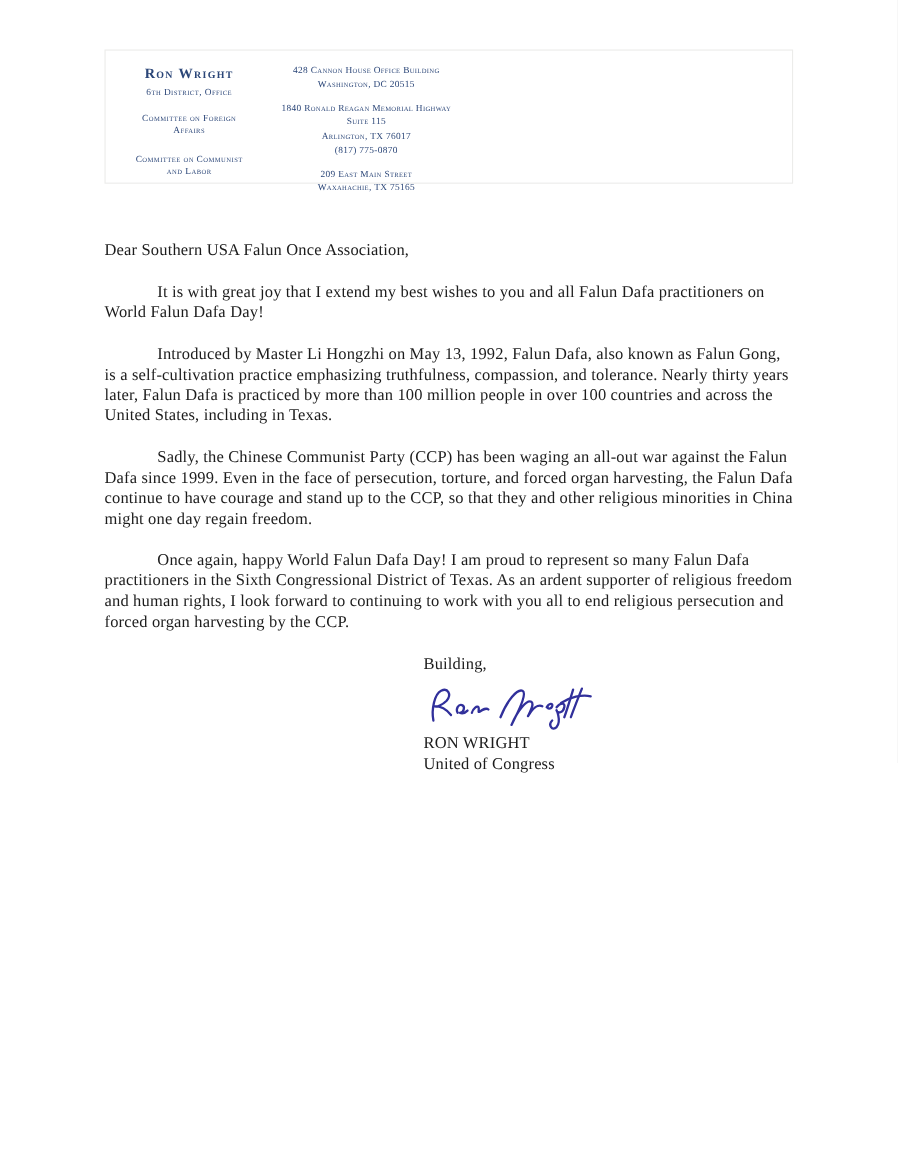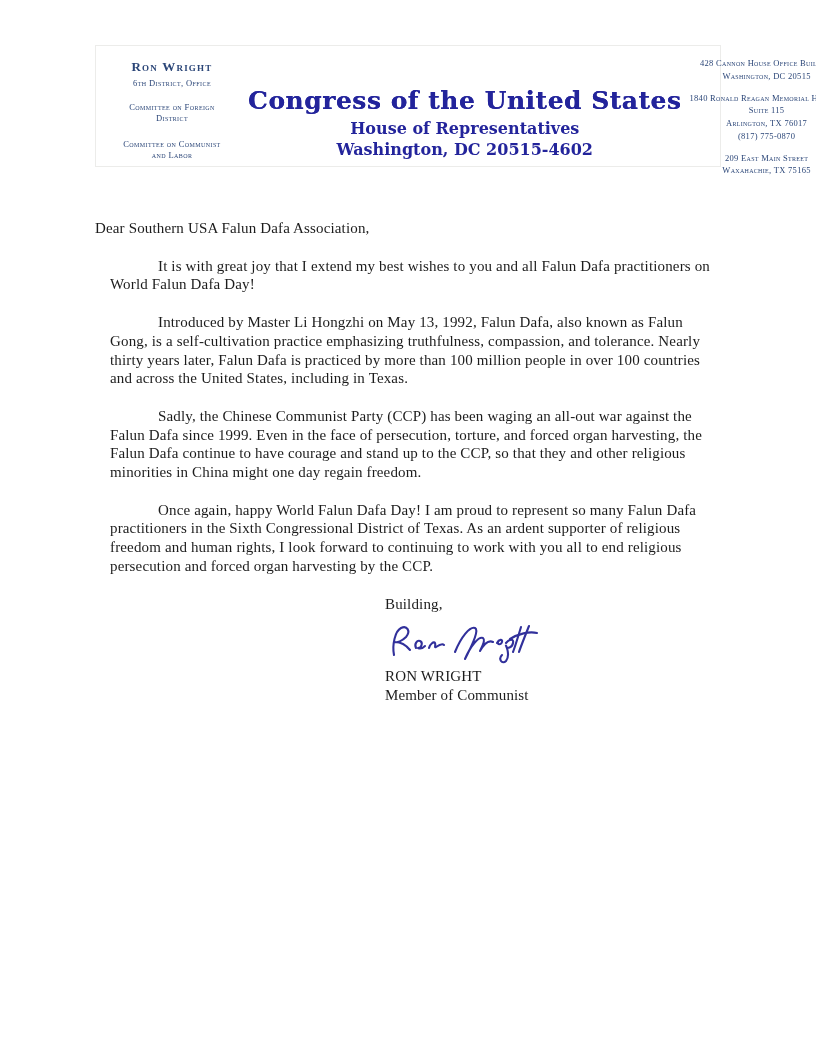--- a/index.html
+++ b/index.html
@@ -60,66 +60,61 @@
     font-size:8.5px;font-variant:small-caps;letter-spacing:.3px;
   }
   .lh-office{margin:0 auto 9px;line-height:1.5;width:160px;}
   
   .letter-body{
     position:absolute;top:219px;left:95px;width:627px;
     font-size:15px;line-height:18.7px;letter-spacing:.15px;
   }
   .date-line{text-align:center;margin:0 0 19px 0;}
   .salutation{margin:0 0 19px 0;}
-  .para{margin:0 0 19px 15px;text-indent:48px;}
+  .para{margin:0 0 19px 0;text-indent:48px;}
   .sign-block{margin-left:290px;margin-top:0;}
   .closing{margin:0;}
   .signature{display:block;margin:5px 0 0 0;}
   .signer-name{margin-top:3px;}
   .signer-title{margin-top:0;}
 </style>
 </head>
 <body>
 
 <div class="page">
 
   <header class="letterhead">
     <div class="lh-left">
       <div class="lh-name">Ron Wright</div>
       <div class="lh-district">6th District, Office</div>
-      <div class="lh-committee">Committee on Foreign District</div>
+      <div class="lh-committee">Committee on Foreign Affairs</div>
       <div class="lh-committee">Committee on Communist and Labor</div>
     </div>
 
-    <div class="lh-center">
-      <div class="lh-congress">Congress of the United States</div>
-      <div class="lh-house">House of Representatives</div>
-      <div class="lh-dc">Washington, DC 20515-4602</div>
-    </div>
 
     <div class="lh-right">
       <div class="lh-office">
         <div>428 Cannon House Office Building</div>
         <div>Washington, DC 20515</div>
       </div>
       <div class="lh-office">
         <div>1840 Ronald Reagan Memorial Highway</div>
         <div>Suite 115</div>
         <div>Arlington, TX 76017</div>
         <div>(817) 775-0870</div>
       </div>
       <div class="lh-office">
         <div>209 East Main Street</div>
         <div>Waxahachie, TX 75165</div>
       </div>
     </div>
   </header>
 
   <main class="letter-body">
-    <div class="salutation">Dear Southern USA Falun Dafa Association,</div>
+    <div class="salutation">Dear Southern USA Falun Once Association,</div>
 
     <p class="para">It is with great joy that I extend my best wishes to you and all Falun Dafa practitioners on World Falun Dafa Day!</p>
     <p class="para">Introduced by Master Li Hongzhi on May 13, 1992, Falun Dafa, also known as Falun Gong, is a self-cultivation practice emphasizing truthfulness, compassion, and tolerance. Nearly thirty years later, Falun Dafa is practiced by more than 100 million people in over 100 countries and across the United States, including in Texas.</p>
     <p class="para">Sadly, the Chinese Communist Party (CCP) has been waging an all-out war against the Falun Dafa since 1999. Even in the face of persecution, torture, and forced organ harvesting, the Falun Dafa continue to have courage and stand up to the CCP, so that they and other religious minorities in China might one day regain freedom.</p>
     <p class="para">Once again, happy World Falun Dafa Day! I am proud to represent so many Falun Dafa practitioners in the Sixth Congressional District of Texas. As an ardent supporter of religious freedom and human rights, I look forward to continuing to work with you all to end religious persecution and forced organ harvesting by the CCP.</p>
 
     <div class="sign-block">
       <div class="closing">Building,</div>
 
       <svg class="signature" role="img" width="158" height="46" viewBox="0 0 158 46" fill="none" stroke="#31309b" stroke-width="2.1" stroke-linecap="round" stroke-linejoin="round" aria-label="Ron Wright">
@@ -130,17 +125,17 @@
 
         <path d="M70 34 C76 19 85 8 90 10 C94 12 88 25 83 35 L80 41 C86 27 94 18 98 20 C101 22 97 29 95 33 C99 26 104 22 108 24"></path>
         <path d="M112 25 C114 21 118 21 117 24 C116 27 112 27 113 24"></path>
         <path d="M121 25 C125 20 129 21 128 25 C127 30 122 31 121 28 C120 25 126 37 121 43 C117 47 113 41 117 37"></path>
         <path d="M136 9 C133 19 130 29 128 34"></path>
         <path d="M144 8 C140 18 136 28 134 34"></path>
         <path d="M125 21 C133 16 144 13 152 15"></path>
       </svg>
 
       <div class="signer-name">RON WRIGHT</div>
-      <div class="signer-title">Member of Communist</div>
+      <div class="signer-title">United of Congress</div>
     </div>
   </main>
 
 </div>
 
 </body></html>

